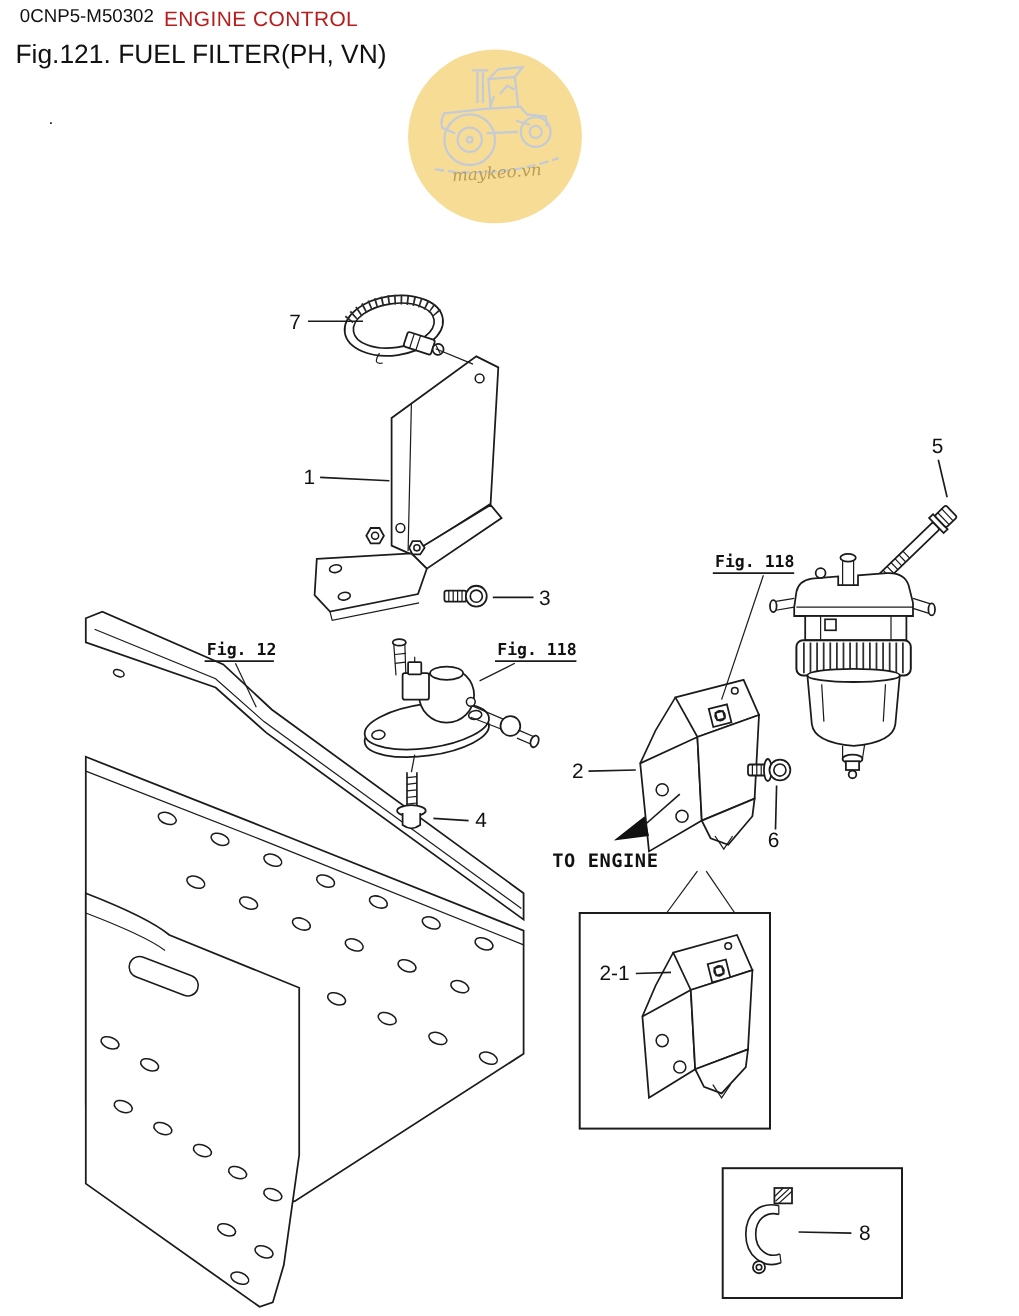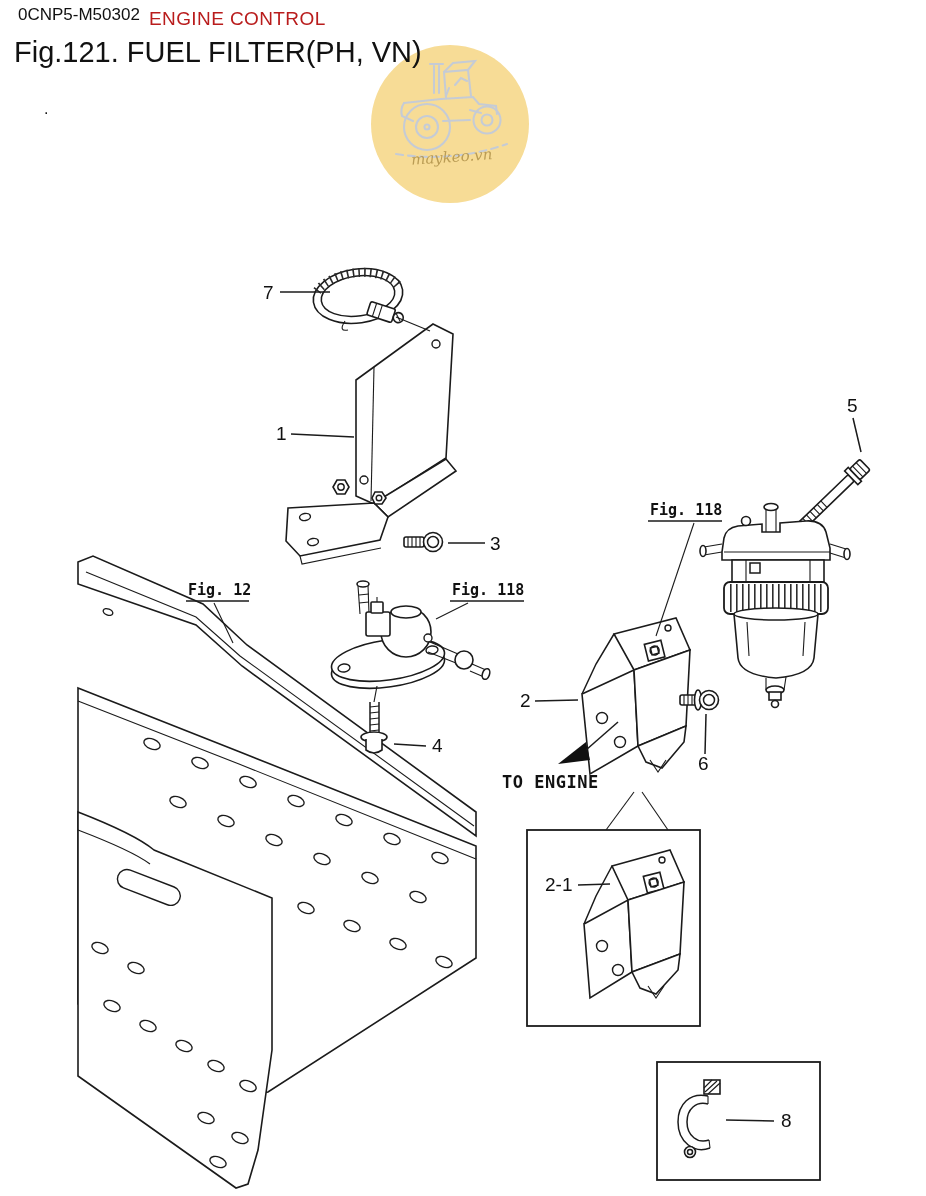--- a/index.html
+++ b/index.html
@@ -1,20 +1,20 @@
 <!DOCTYPE html>
 <html><head>
 <meta charset="utf-8">
 <style>
   html,body{margin:0;padding:0;background:#fff;}
   .page{position:relative;width:926px;height:1196px;background:#fff;
         font-family:"Liberation Sans",sans-serif;overflow:hidden;}
   .hdr-code{position:absolute;left:18px;top:5px;font-size:17px;color:#111;z-index:2;}
   .hdr-section{position:absolute;left:149px;top:8px;font-size:19px;color:#b91c1c;letter-spacing:.4px;z-index:2;}
-  .fig-title{position:absolute;left:14px;top:36px;font-size:29px;color:#111;z-index:2;text-align:center;}
+  .fig-title{position:absolute;left:14px;top:36px;font-size:24px;color:#111;z-index:2;text-align:center;}
   .stray-dot{position:absolute;left:44px;top:100px;font-size:16px;color:#111;z-index:2;}
   svg.diagram{position:absolute;left:0;top:0;z-index:1;}
   .ln{stroke:#1b1b1b;stroke-width:1.5;fill:none;}
   .thin{stroke-width:1.1;}
   .fw{fill:#ffffff;stroke:#1b1b1b;stroke-width:1.6;}
   .hole{fill:#ffffff;stroke:#1b1b1b;stroke-width:1.4;}
   .callout{font:19px "Liberation Sans",sans-serif;fill:#111;}
   .mono{font-weight:bold;font-size:15px;font-family:"DejaVu Sans Mono",monospace;fill:#111;}
   .toeng{font-weight:bold;font-size:17px;font-family:"DejaVu Sans Mono",monospace;fill:#111;letter-spacing:.5px;}
   .wm-script{font-style:italic;font-size:15px;font-family:"DejaVu Serif",serif;fill:#b4964e;opacity:.9;}

